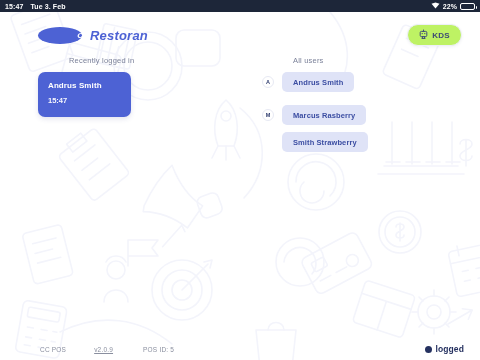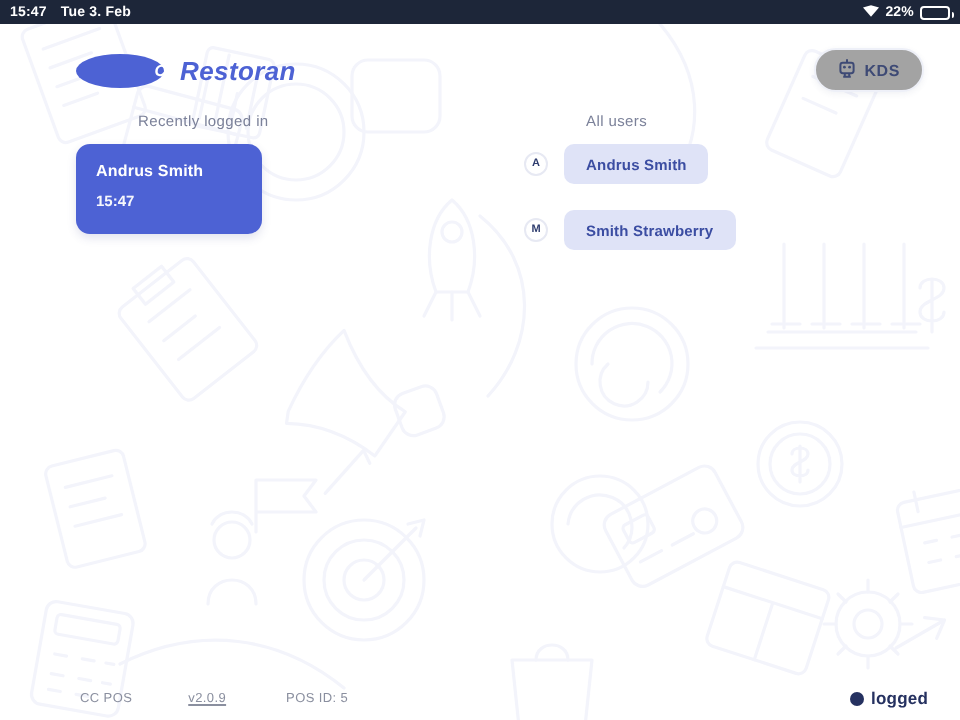--- a/index.html
+++ b/index.html
@@ -70,21 +70,21 @@
   }
   .brand-name {
     font-size: 13px; font-style: italic; font-weight: bold;
     color: #4d62d4; letter-spacing: 0.2px;
   }
   #kds-button {
     margin-left: auto;
     display: flex; align-items: center; gap: 4px;
     height: 22px; padding: 0 11px;
     border-radius: 11px;
-    background: #a3a3a3;
+    background: #bef264;
     border: 1px solid #eef0f8;
     box-shadow: 0 1px 3px rgba(60,70,120,0.07);
     color: #3e4a75;
     font-size: 8px; font-weight: bold; letter-spacing: 0.3px;
     cursor: pointer;
   }
 
   
   #recent-col { position: absolute; left: 38px; top: 44px; width: 180px; z-index: 10; }
   #all-col    { position: absolute; left: 262px; top: 44px; width: 190px; z-index: 10; }
@@ -352,20 +352,23 @@
         <div class="user-chip">
           <span>Andrus Smith</span>
         </div>
       </div>
     </div>
 
     <div class="group">
       <div class="group-letter">M</div>
       <div class="group-users">
         <div class="user-chip">
+          <span>Marcus Rasberry</span>
+        </div>
+        <div class="user-chip">
           <span>Smith Strawberry</span>
         </div>
       </div>
     </div>
   </div>
 
   <div id="footer">
     <div class="foot-items">
       <span class="foot-item">CC POS</span>
       <span class="foot-item" id="footer-version">v2.0.9</span>

